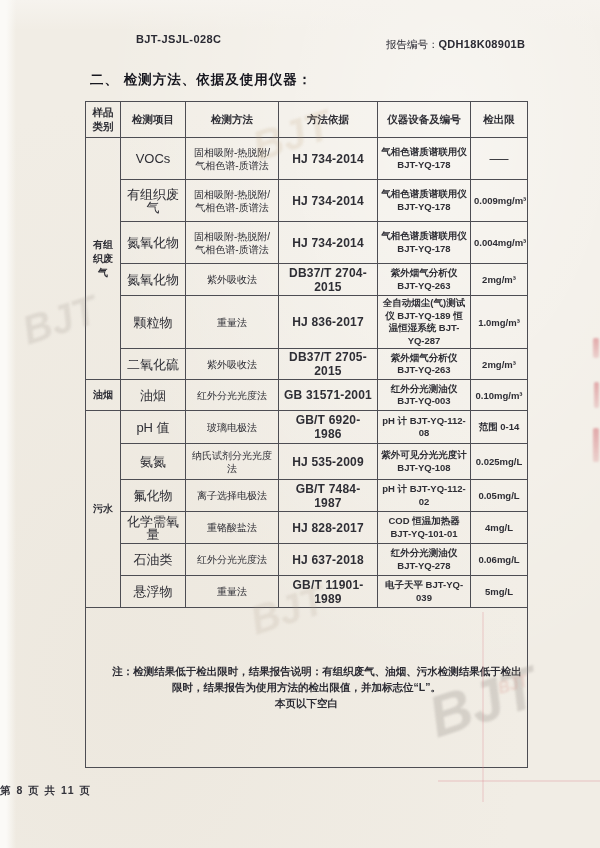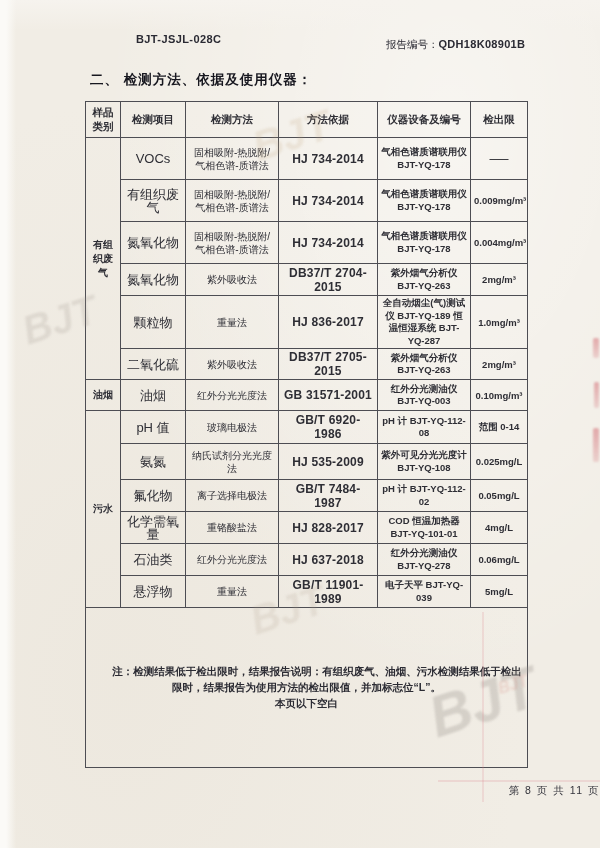--- a/index.html
+++ b/index.html
@@ -35,22 +35,22 @@
   td.cat{font-size:10px;font-weight:bold;padding:1px 6px;line-height:14px;color:#2b2b33;}
   td.item{font-size:13px;font-weight:normal;line-height:13px;}
   td.method{font-size:10px;font-weight:500;line-height:13px;}
   td.basis{font-size:12px;font-weight:bold;letter-spacing:.2px;}
   td.inst{font-size:9.5px;font-weight:600;line-height:12.5px;}
   td.limit{font-size:9.5px;font-weight:bold;}
   td.note-cell{vertical-align:top;text-align:left;padding:5px 8px;}
   p.note{margin:0;font-size:10.5px;line-height:15.5px;text-indent:2em;font-weight:600;color:#2b2b33;}
   p.blank-note{margin:2px 0 0 0;font-size:10.5px;font-weight:600;color:#2b2b33;}
 
-  .page-footer{position:absolute;left:0;top:784px;width:600px;text-align:right;
-    font-size:10.5px;font-weight:normal;letter-spacing:1.5px;color:#33333b;}
+  .page-footer{position:absolute;left:0;top:784px;width:600px;text-align:left;
+    font-size:10.5px;font-weight:bold;letter-spacing:1.5px;color:#33333b;}
 
   .wm{position:absolute;font-style:italic;font-weight:bold;pointer-events:none;
     transform:rotate(-18deg);filter:blur(1.3px);user-select:none;}
   .wm-a{left:252px;top:112px;font-size:42px;color:rgba(186,160,122,.18);}
   .wm-b{left:22px;top:298px;font-size:40px;color:rgba(160,150,140,.22);}
   .wm-c{left:250px;top:588px;font-size:40px;color:rgba(172,156,138,.18);}
   .wm-d{left:428px;top:668px;font-size:58px;color:rgba(150,142,136,.30);}
   .wm-e{left:498px;top:676px;font-size:16px;color:rgba(205,120,110,.22);transform:rotate(-16deg);}
   .red-frag{position:absolute;border-radius:2px;filter:blur(.8px);pointer-events:none;
     background:linear-gradient(180deg,rgba(202,72,84,.42),rgba(202,72,84,.18));}

